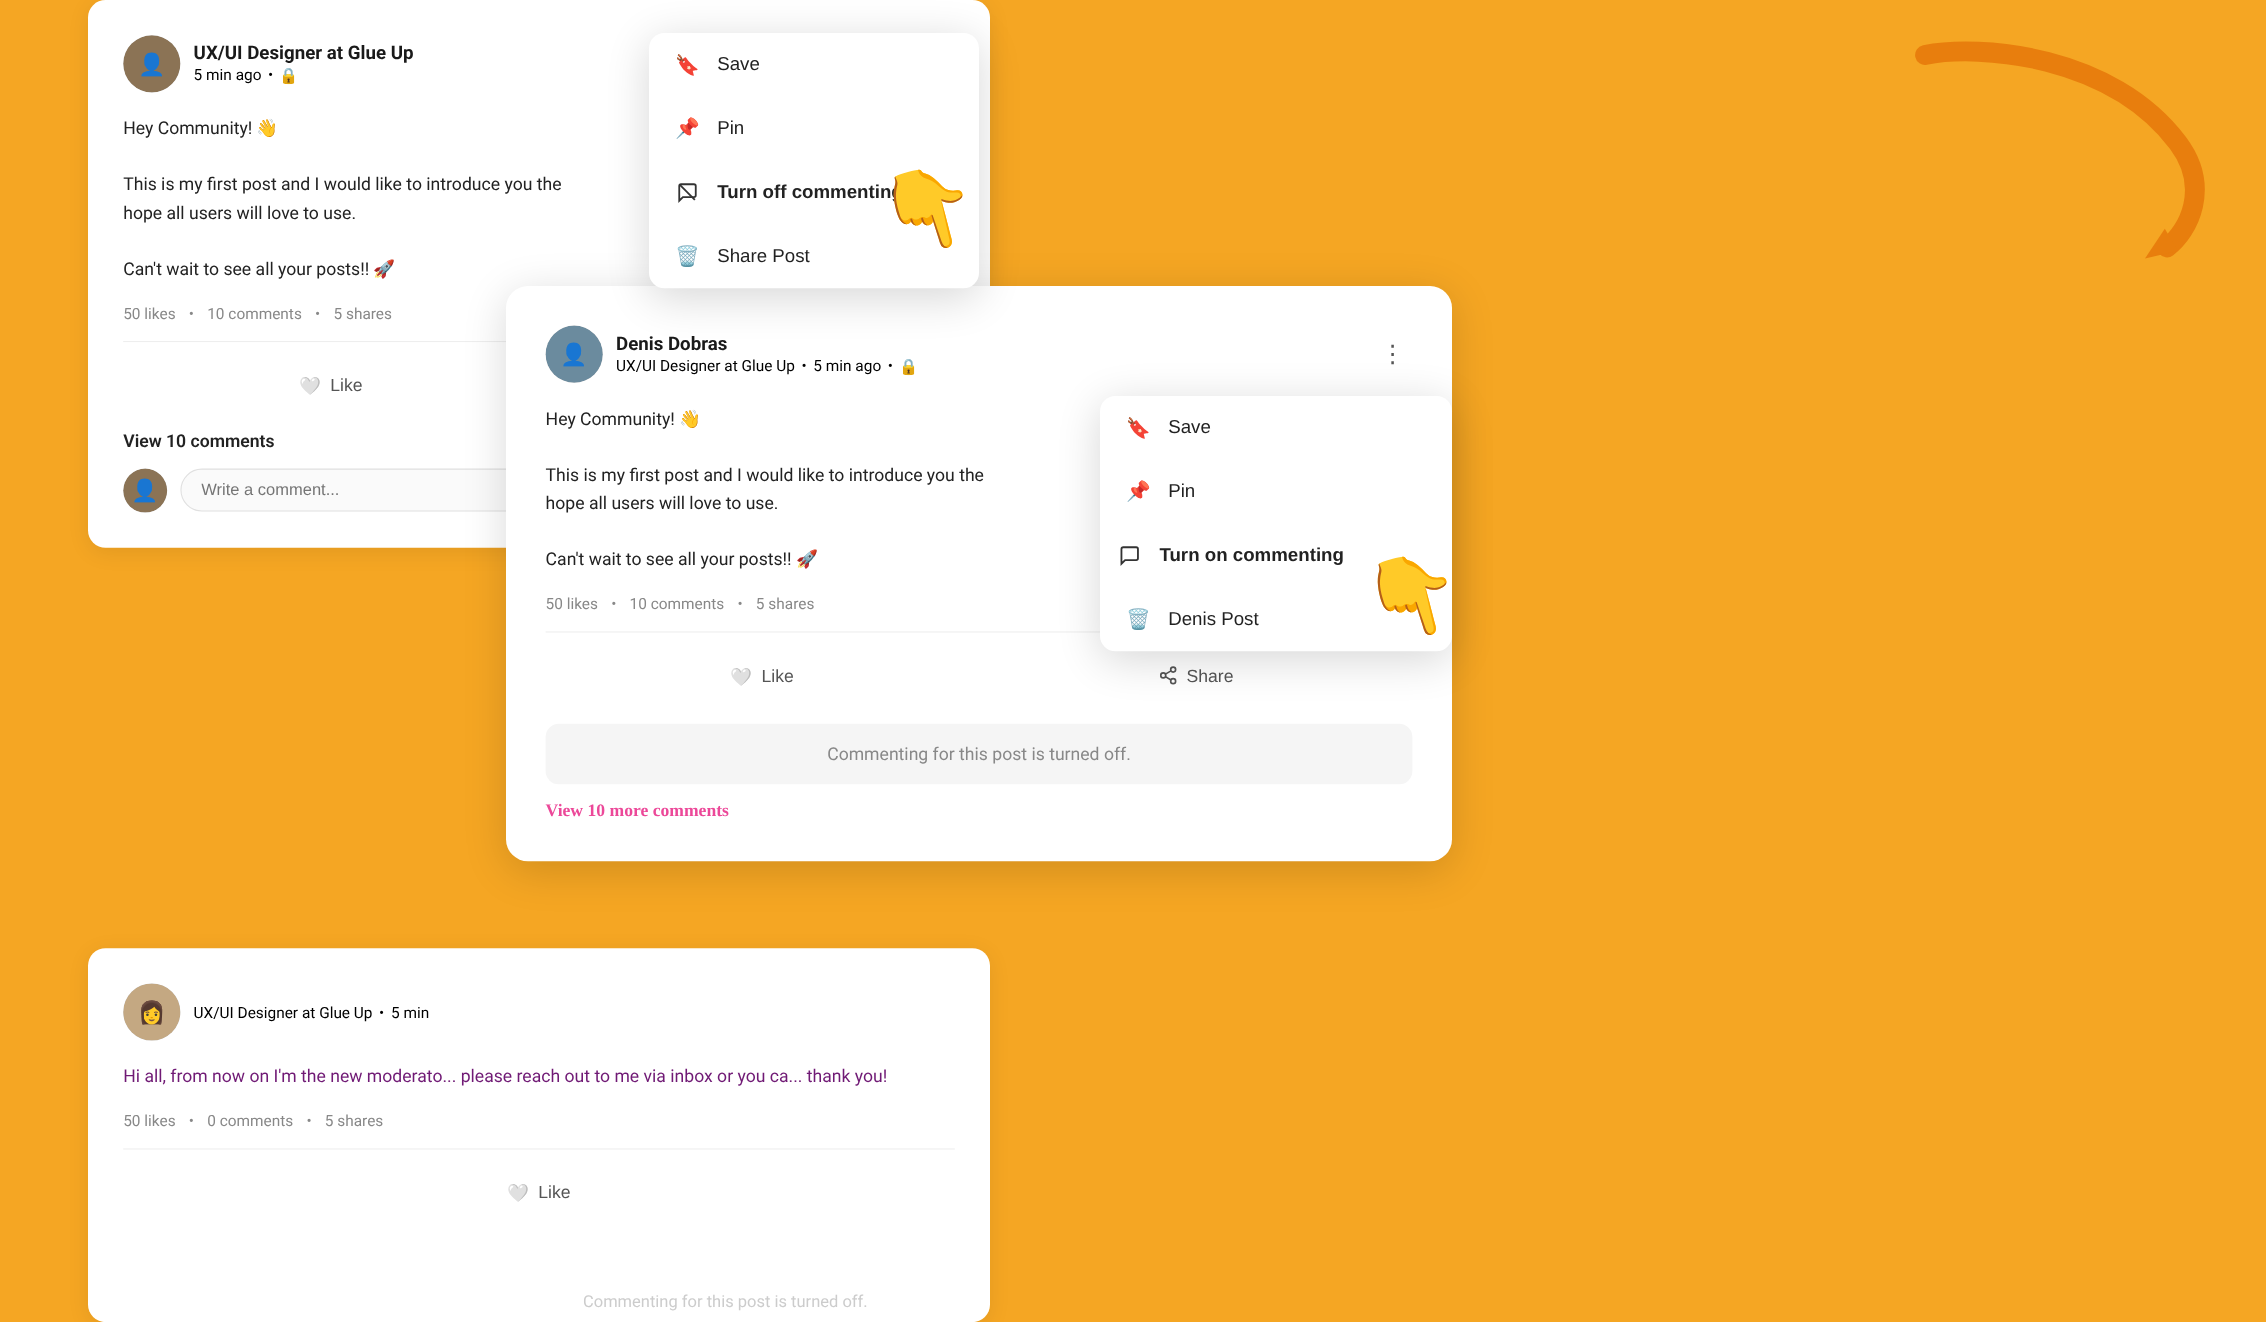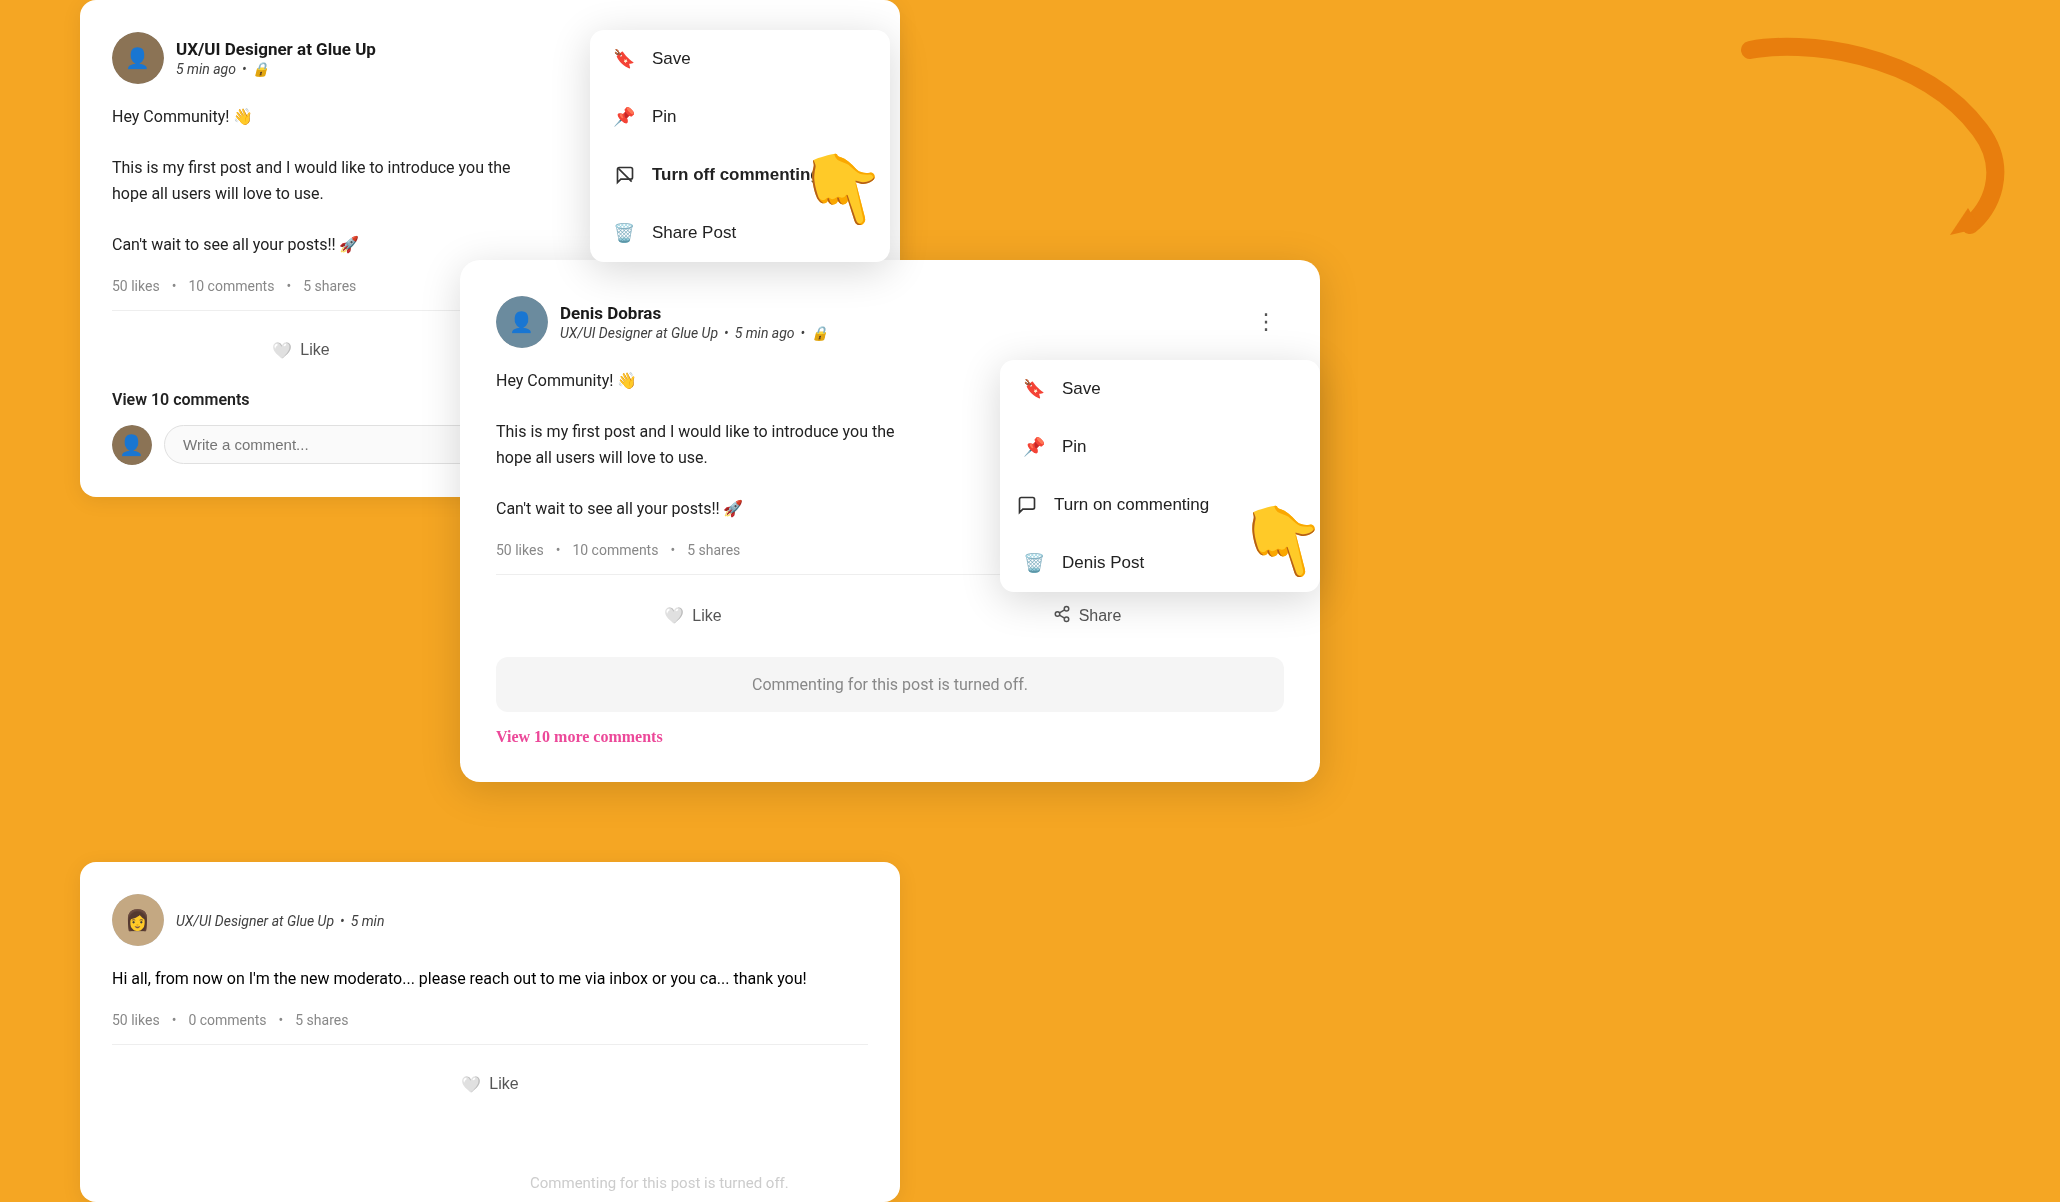--- a/index.html
+++ b/index.html
@@ -84,26 +84,25 @@
       font-size: 20px;
     }
     .user-info { flex: 1; }
     .user-name {
       font-weight: 700;
       font-size: 17px;
       color: #1a1a1a;
     }
     .user-meta {
       font-size: 14px;
-      color: #404040;
+      color: #000000;
       display: flex;
       align-items: center;
       gap: 6px;
       margin-top: 2px;
-      font-style: italic;
     }
     .more-btn {
       width: 36px;
       height: 36px;
       border-radius: 50%;
       background: none;
       border: none;
       cursor: pointer;
       display: flex;
       align-items: center;
@@ -391,21 +390,21 @@
     </div>
     <div class="user-info">
       <div class="user-meta">
         <span>UX/UI Designer at Glue Up</span>
         <span>•</span>
         <span>5 min</span>
       </div>
     </div>
   </div>
 
-  <div class="post-content" style="color:#000000;">
+  <div class="post-content" style="color:#701a75;">
     <span>Hi all, from now on I'm the new moderato... please reach out to me via inbox or you ca... thank you!</span>
   </div>
 
   <div class="post-stats">
     <span>50 likes</span>
     <span>•</span>
     <span>0 comments</span>
     <span>•</span>
     <span>5 shares</span>
   </div>
@@ -481,21 +480,21 @@
 
 <div class="dropdown-menu-main">
   <button class="dropdown-item">
     <span class="item-icon">🔖</span>
     <span>Save</span>
   </button>
   <button class="dropdown-item">
     <span class="item-icon">📌</span>
     <span>Pin</span>
   </button>
-  <button class="dropdown-item" style="font-weight:400;padding-left:16px;">
+  <button class="dropdown-item" style="font-weight:700;padding-left:16px;">
     <span class="item-icon">
       <svg width="20" height="20" viewBox="0 0 24 24" fill="none" stroke="#333" stroke-width="2">
         <path d="M21 15a2 2 0 0 1-2 2H7l-4 4V5a2 2 0 0 1 2-2h14a2 2 0 0 1 2 2z"></path>
       </svg>
     </span>
     <span>Turn on commenting</span>
   </button>
   <button class="dropdown-item">
     <span class="item-icon">🗑️</span>
     <span>Denis Post</span>

